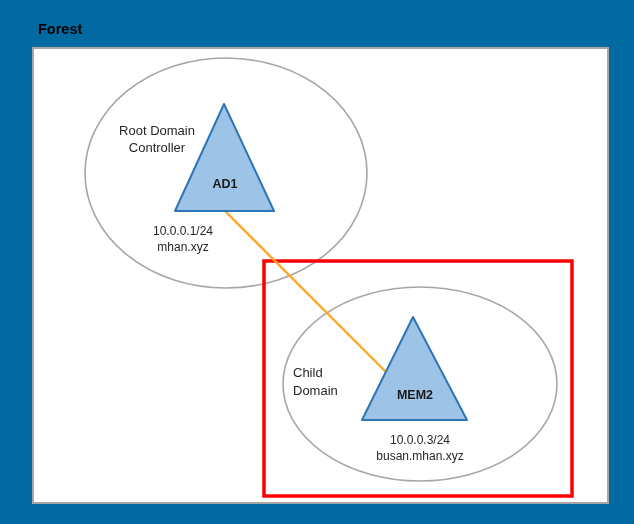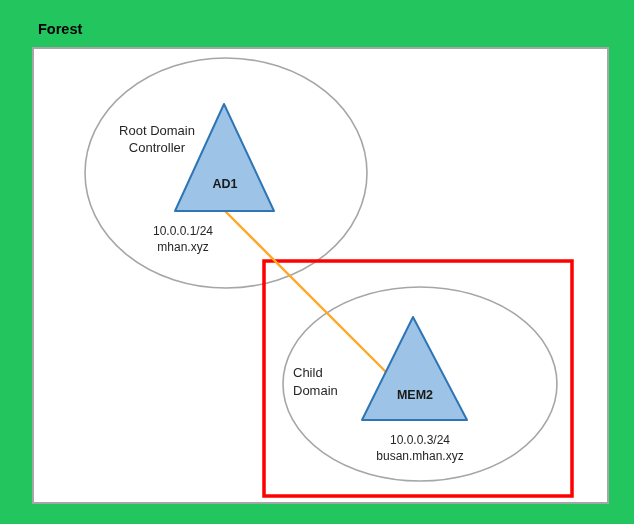--- a/index.html
+++ b/index.html
@@ -10,21 +10,21 @@
   body {
     width: 634px;
     height: 524px;
     font-family: "Liberation Sans", sans-serif;
     overflow: hidden;
   }
   #canvas {
     position: relative;
     width: 634px;
     height: 524px;
-    background: #22c55e;
+    background: #0369a1;
   }
   #diagram-svg {
     position: absolute;
     left: 0;
     top: 0;
     width: 634px;
     height: 524px;
   }
   .forest-title {
     font-size: 14.5px;

